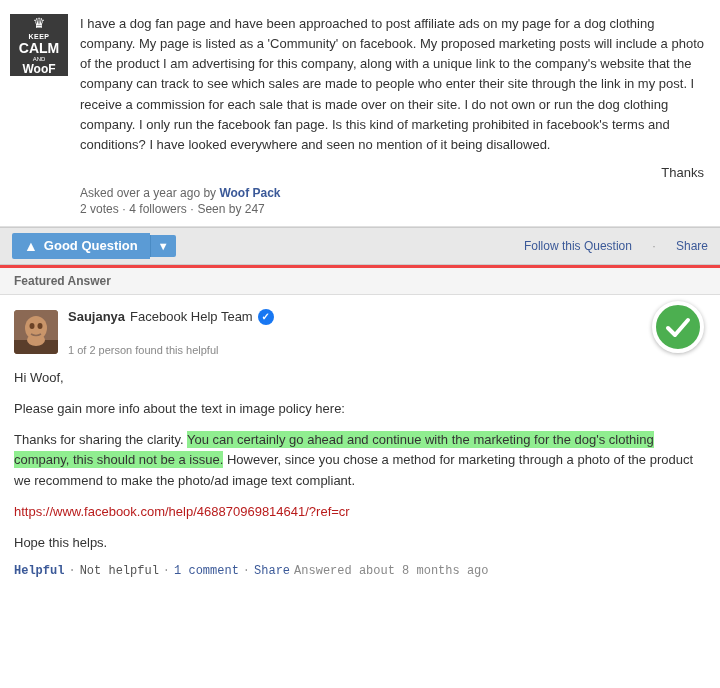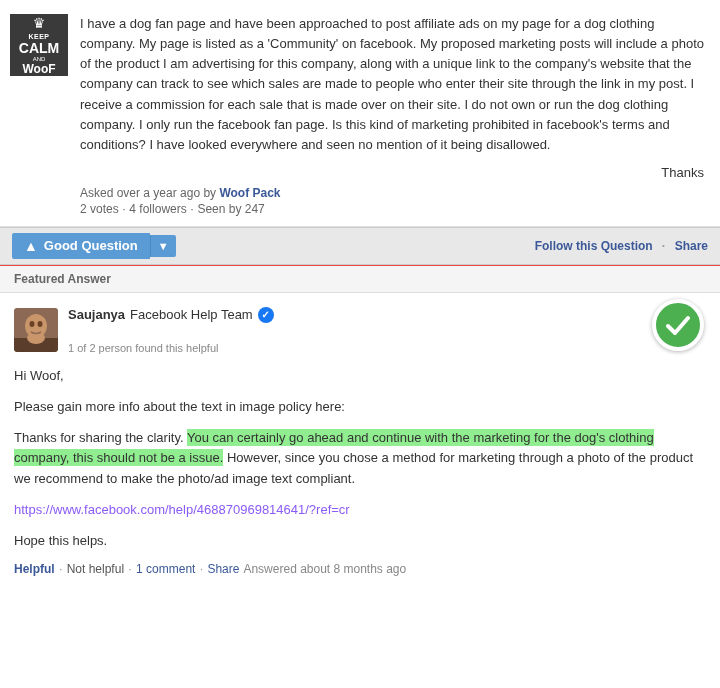--- a/index.html
+++ b/index.html
@@ -109,24 +109,23 @@
       color: #fff;
       padding: 5px 7px;
       cursor: pointer;
       border-radius: 0 2px 2px 0;
       font-size: 11px;
     }
     .action-bar-right {
       margin-left: auto;
       display: flex;
       align-items: center;
-      gap: 5px;
+      gap: 16px;
       font-size: 12px;
       color: #555;
-      font-weight: bold;
     }
     .follow-link {
       color: #3b5998;
       text-decoration: none;
       cursor: pointer;
     }
     .action-bar-right .separator {
       margin: 0 4px;
       color: #999;
     }
@@ -136,21 +135,21 @@
       cursor: pointer;
     }
 
     
     .featured-answer-section {
       background: #fff;
       margin-top: 0;
     }
     .featured-answer-header {
       background: #f5f5f5;
-      border-top: 1px solid #ef4444;
+      border-top: 3px solid #ef4444;
       border-bottom: 1px solid #ddd;
       padding: 6px 14px;
       font-size: 12px;
       color: #666;
       font-weight: bold;
     }
     .answer-content {
       padding: 14px 16px 12px 14px;
     }
     .avatar {
@@ -232,35 +231,36 @@
       margin-bottom: 10px;
     }
     .answer-text .paragraph {
       margin-bottom: 10px;
     }
     .highlight {
       background: #90ee90;
       padding: 1px 0;
     }
     .answer-link {
-      color: #8b5cf6;
+      color: #b91c1c;
       text-decoration: none;
       display: block;
       margin: 2px 0 10px 0;
       font-size: 13px;
       word-break: break-all;
     }
     .answer-footer {
       display: flex;
       align-items: center;
       gap: 0;
       font-size: 12px;
       color: #555;
       margin-top: 8px;
       flex-wrap: wrap;
+      font-family: Liberation Mono, monospace;
     }
     .helpful-btn {
       color: #3b5998;
       text-decoration: none;
       cursor: pointer;
       font-weight: bold;
     }
     .not-helpful-btn {
       color: #555;
       text-decoration: none;

